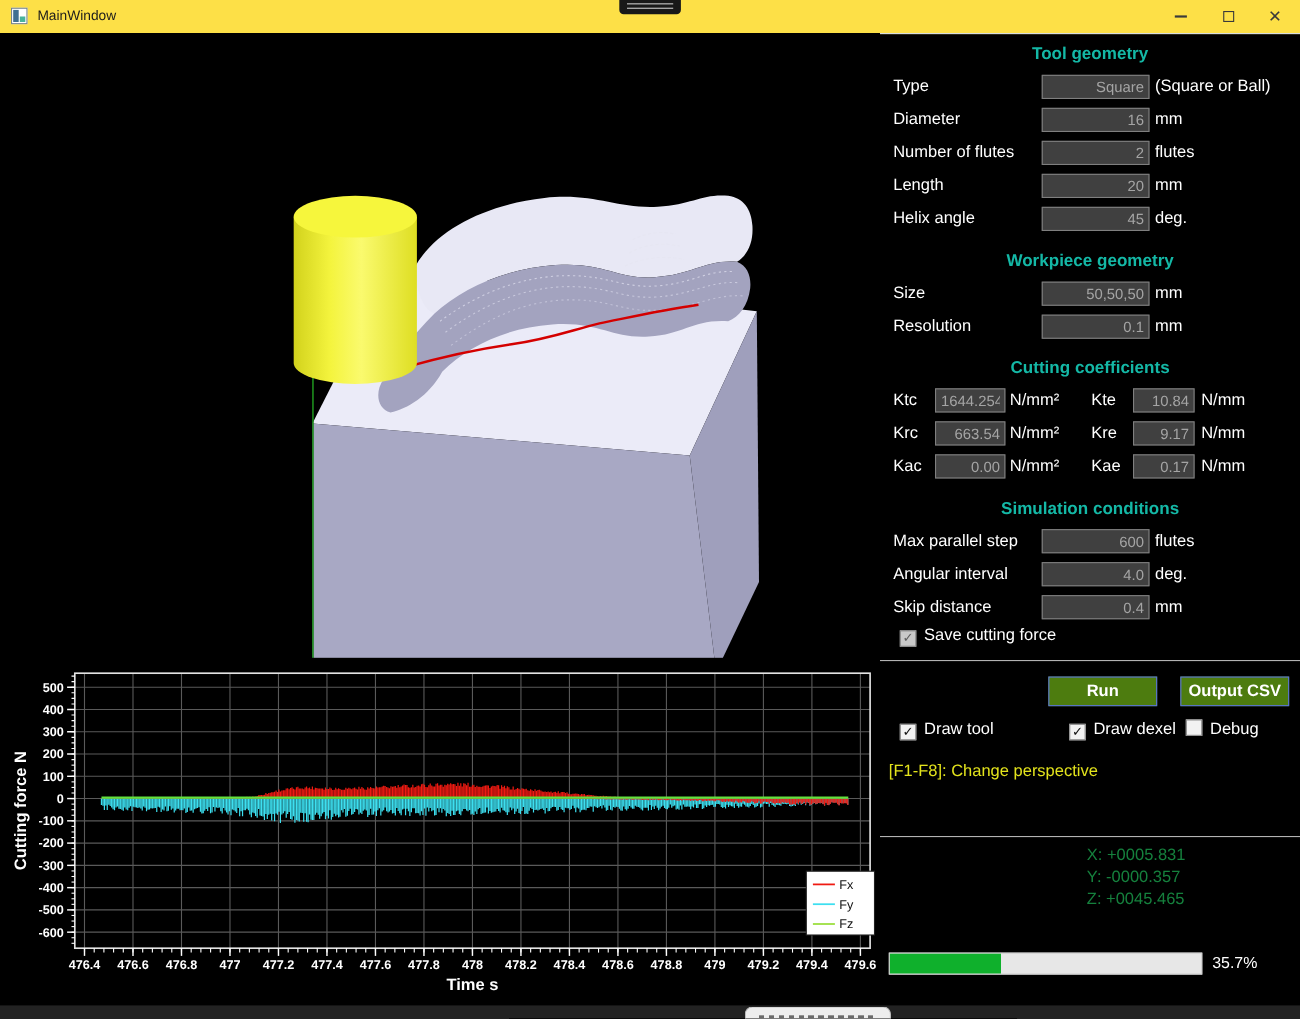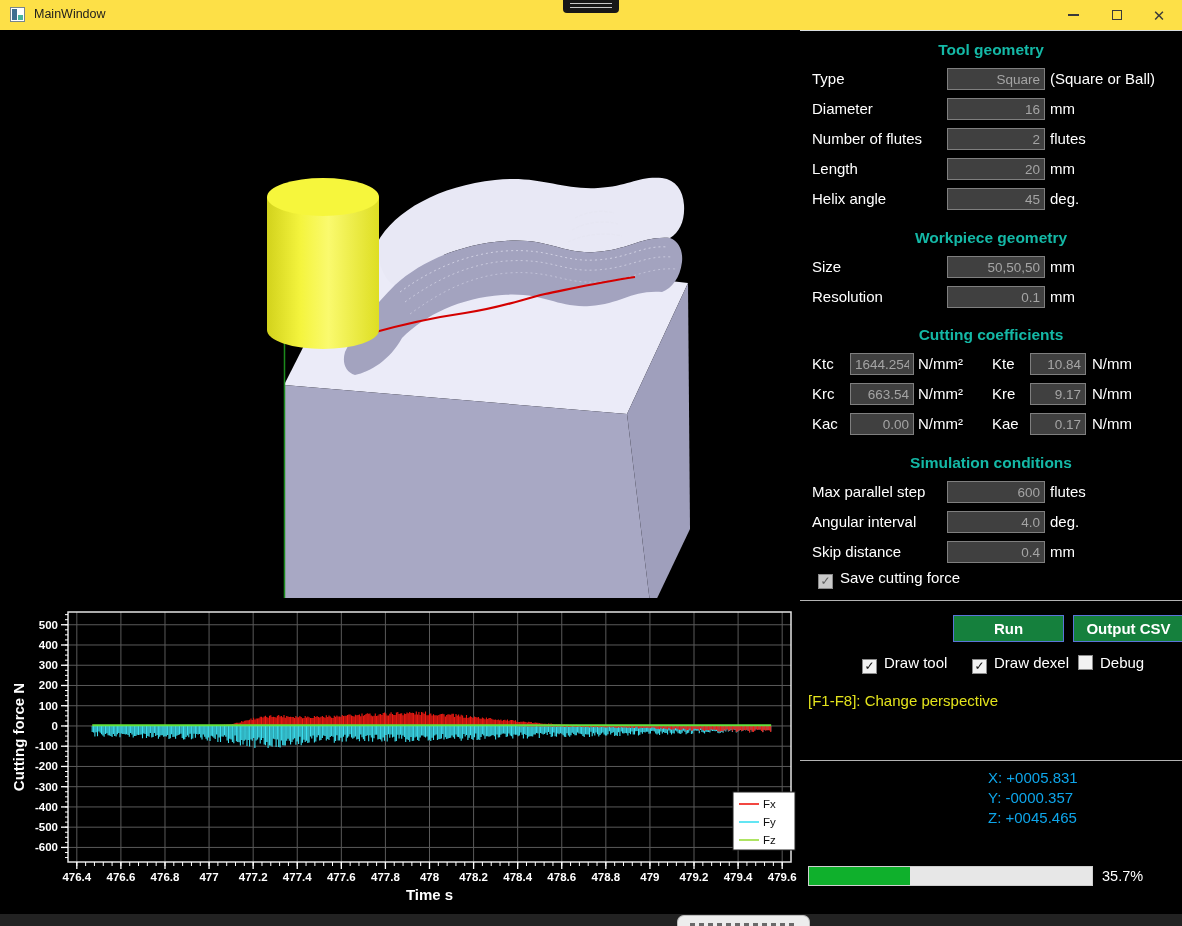--- a/index.html
+++ b/index.html
@@ -46,29 +46,29 @@
   .crow .l2{position:absolute;left:192px;top:2px}
   .crow .f2{left:230px;width:56px}
   .crow .u2{position:absolute;left:292px;top:2px}
   .cb{display:inline-block;width:15px;height:15px;box-sizing:border-box;border:1px solid #8a8a8a;
       background:#f2f2f2;color:#111;font-size:12px;line-height:13px;text-align:center;
       vertical-align:-2px;margin-right:7px;}
   .cb.gray{background:#c9c9c9;color:#5f5f5f;}
   #save-row{position:absolute;left:18px;top:569px;height:22px;}
   .divider{position:absolute;left:0;width:382px;height:1px;background:#b3b3b3;}
   #div1{top:600px}#div2{top:760px}
-  .btn{position:absolute;top:615px;width:111px;height:27px;background:#15803d;
+  .btn{position:absolute;top:615px;width:99px;height:27px;background:#4d7c0f;
        border:1px solid #5a74d8;color:#fff;font-size:15px;font-weight:600;
        text-align:center;line-height:25px;box-sizing:border-box;cursor:default;}
   #btn-run{left:153px}#btn-csv{left:273px}
   #draw-row{position:absolute;left:0;top:652px;width:382px;height:24px;}
   .toggle{position:absolute;top:2px;white-space:nowrap;}
   #hints{position:absolute;left:8px;top:690px;color:#e3e31c;font-size:15px;line-height:22px;}
   #status-l{position:absolute;left:8px;top:768px;color:#3aa9da;font-size:15px;line-height:20px;}
-  #status-r{position:absolute;left:188px;top:768px;color:#0ea5e9;font-size:15px;line-height:20px;}
+  #status-r{position:absolute;left:188px;top:768px;color:#15803d;font-size:15px;line-height:20px;}
   #progress{position:absolute;left:8px;top:866px;width:285px;height:20px;background:#e7e7e7;
             border:1px solid #cfcfcf;box-sizing:border-box;}
   #progress-fill{height:100%;background:#0fb02c;}
   #progress-label{position:absolute;left:302px;top:868px;color:#fff;font-size:14.5px;text-align:center;}
 
   
   #bottom-strip{position:absolute;left:0;top:914px;width:1182px;height:12px;background:#222;}
   #tooltip-clip{position:absolute;left:677px;top:915px;width:131px;height:11px;background:#ededed;
                 border:1px solid #bdbdbd;border-bottom:none;border-radius:7px 7px 0 0;overflow:hidden;}
   #tooltip-clip .marks{position:absolute;left:12px;right:12px;bottom:0;height:4px;
@@ -467,21 +467,21 @@
   <div id="save-row">
     <span class="cb gray" id="save-cb">✓</span><span>Save cutting force</span>
   </div>
 
   <div class="divider" id="div1"></div>
 
   <div class="btn" id="btn-run">Run</div>
   <div class="btn" id="btn-csv">Output CSV</div>
 
   <div id="draw-row">
-      <span class="toggle" style="left: 18px; margin-left: 44px;"><span class="cb">✓</span><span>Draw tool</span></span>
+      <span class="toggle" style="left: 18px;"><span class="cb">✓</span><span>Draw tool</span></span>
       <span class="toggle" style="left: 148px; margin-left: 24px;"><span class="cb">✓</span><span>Draw dexel</span></span>
       <span class="toggle" style="left: 278px;"><span class="cb"></span><span>Debug</span></span>
     </div>
 
   <div id="hints">
     <div>[F1-F8]: Change perspective</div>
   </div>
 
   <div class="divider" id="div2"></div>
 

